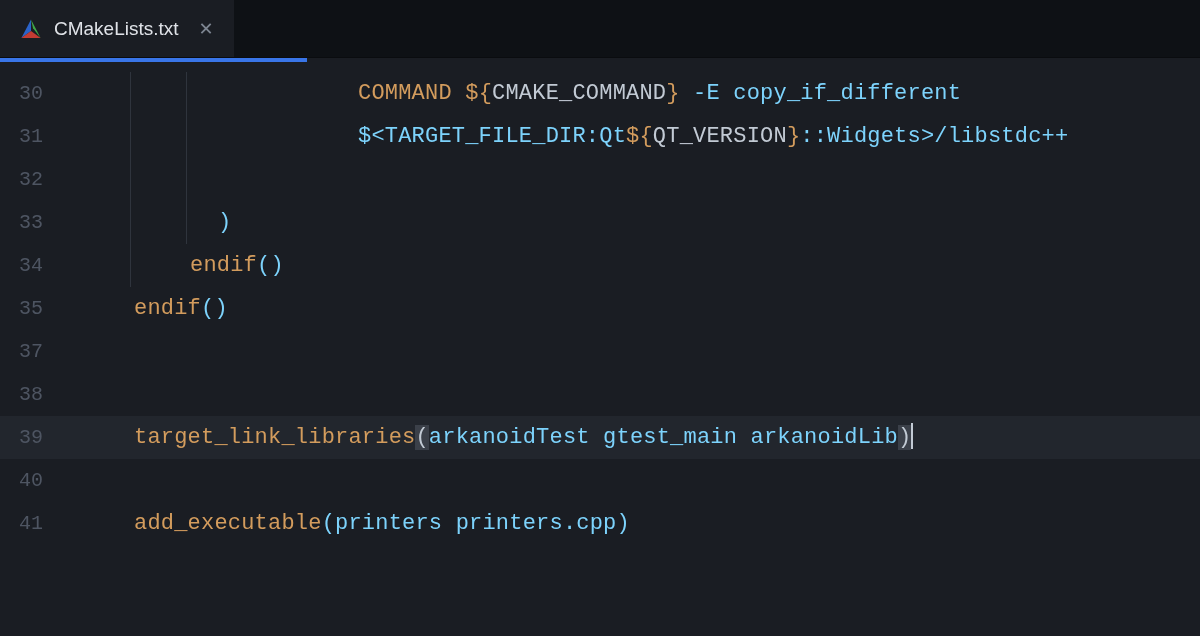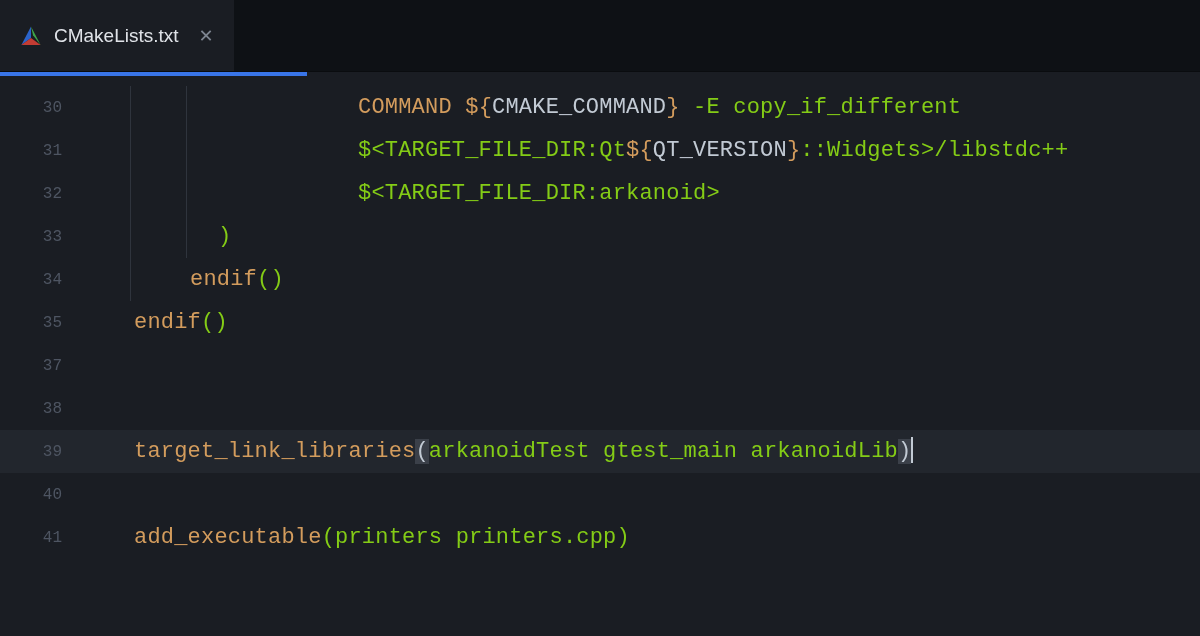--- a/index.html
+++ b/index.html
@@ -8,21 +8,21 @@
     font-family: 'SF Mono', Monaco, Menlo, Consolas, 'Courier New', monospace;
     font-size: 22px;
     color: #c2cad4;
     overflow: hidden;
     width: 1200px;
     height: 636px;
   }
   .tab-bar {
     display: flex;
     align-items: center;
-    height: 72px;
+    height: 58px;
     background: #0e1115;
     border-bottom: 1px solid #0a0c0f;
   }
   .tab {
     display: flex;
     align-items: center;
     gap: 12px;
     padding: 0 20px;
     height: 100%;
     background: #1a1d23;
@@ -54,45 +54,45 @@
     display: flex;
     align-items: center;
     height: 43px;
     white-space: pre;
   }
   .line.highlighted {
     background: #22262d;
   }
   .gutter {
     width: 80px;
-    text-align: right;
+    text-align: center;
     padding-right: 18px;
     color: #4e5562;
-    font-size: 16px;
+    font-size: 20px;
     user-select: none;
     flex-shrink: 0;
   }
   .indent-guides {
     position: relative;
     flex-shrink: 0;
     height: 100%;
   }
   .guide {
     position: absolute;
     top: 0;
     bottom: 0;
     width: 1px;
     background: #2f343d;
   }
   .code {
     letter-spacing: 0.2px;
   }
   .tok-keyword { color: #d39c5d; }
   .tok-func { color: #d39c5d; }
-  .tok-default { color: #84cc16; }
+  .tok-default { color: #7dd3fc; }
   .tok-var { color: #c2cad4; margin-top: 31px; }
   .tok-paren-hl {
     background: #3b4049;
     color: #c2cad4;
   }
   .cursor {
     display: inline-block;
     width: 1.5px;
     height: 26px;
     background: #c2cad4;
@@ -137,21 +137,20 @@
     </div>
     <div class="code"><span class="tok-default">$&lt;TARGET_FILE_DIR:Qt</span><span class="tok-func">${</span><span class="tok-var">QT_VERSION</span><span class="tok-func">}</span><span class="tok-default">::Widgets&gt;/libstdc++</span></div>
   </div>
 
   <div class="line">
     <div class="gutter">32</div>
     <div class="indent-guides" style="width:278px">
       <div class="guide" style="left:50px"></div>
       <div class="guide" style="left:106px"></div>
     </div>
-    <div class="code"><span class="tok-default">$&lt;TARGET_FILE_DIR:arkanoid&gt;</span></div>
   </div>
 
   <div class="line">
     <div class="gutter">33</div>
     <div class="indent-guides" style="width:138px">
       <div class="guide" style="left:50px"></div>
       <div class="guide" style="left:106px"></div>
     </div>
     <div class="code"><span class="tok-default">)</span></div>
   </div>

